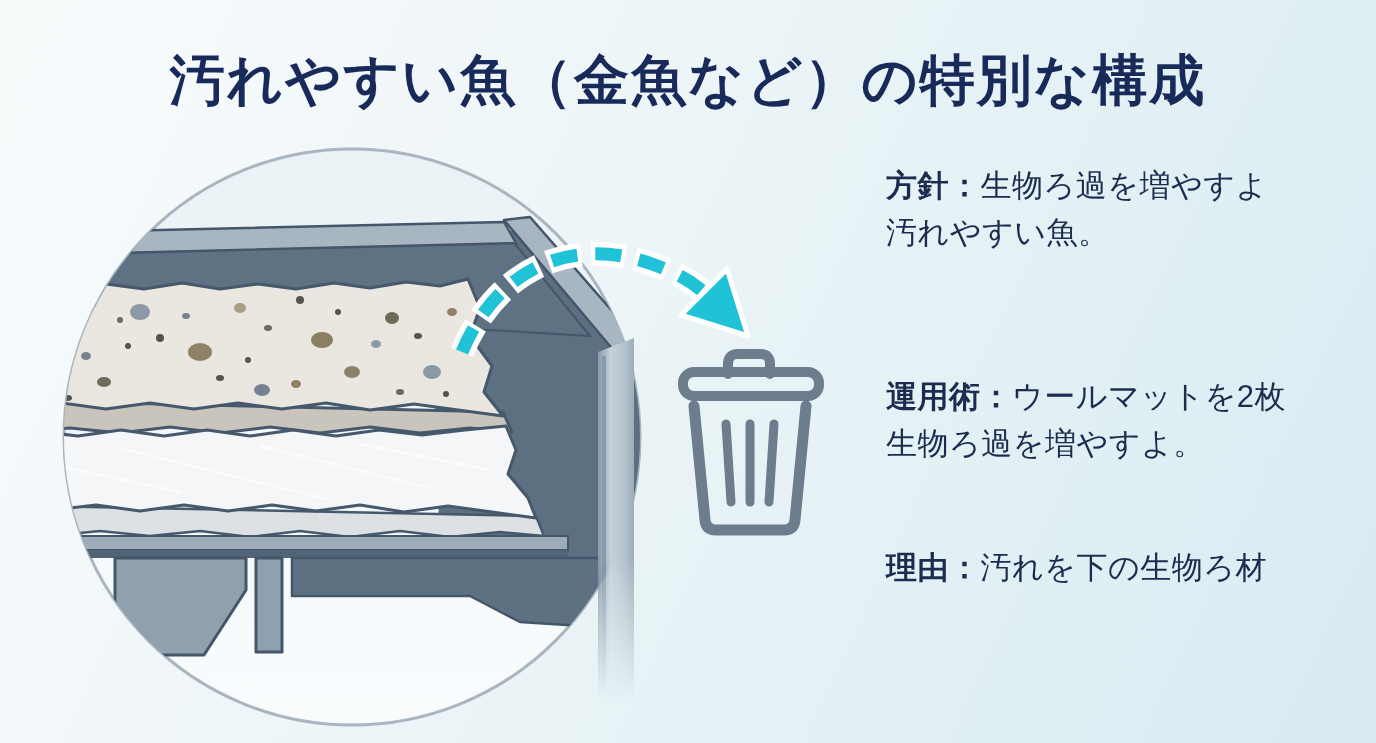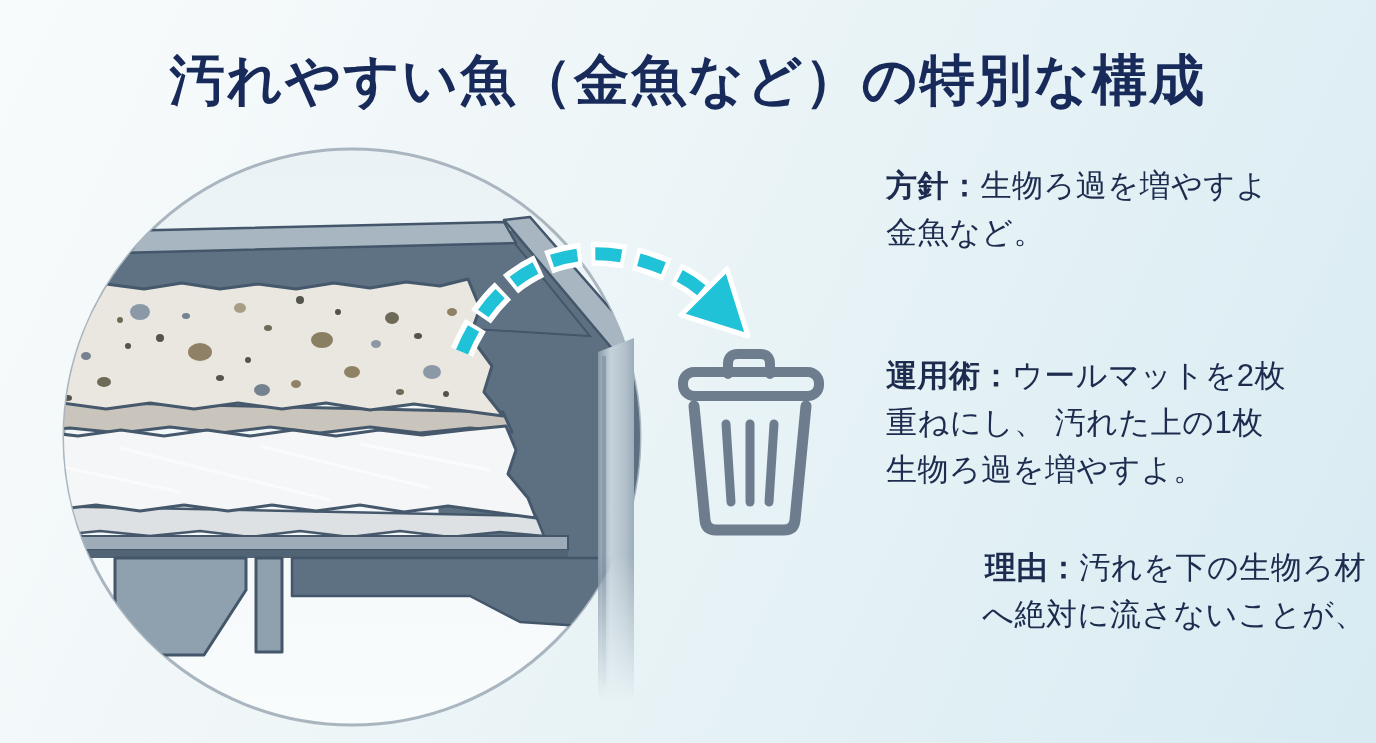--- a/index.html
+++ b/index.html
@@ -23,22 +23,22 @@
   .notes-column{
     position:absolute;left:886px;top:0;width:480px;
   }
   .note{
     position:absolute;left:0;width:480px;
     color:#1d2c4e;font-size:31px;line-height:47px;letter-spacing:0.5px;
   }
   .note-line{white-space:nowrap;font-weight:400;}
   .note-label{font-weight:700;}
   .note-policy{top:162px;}
-  .note-operation{top:352px;}
-  .note-reason{top:544px;text-align:right;}
+  .note-operation{top:373px;}
+  .note-reason{top:544px;}
 </style>
 </head>
 <body>
 
 <div class="stage">
 
   <div class="title">汚れやすい魚（金魚など）の特別な構成</div>
 
   <svg class="illustration-svg" viewBox="0 0 1376 743">
     <defs>
@@ -151,26 +151,24 @@
       <path d="M 694,406 L 705,520 Q 706,530 716,530 L 784,530 Q 794,530 795,520 L 806,406" stroke-width="11"></path>
       <path d="M 726,424 L 731,502" stroke-width="9"></path>
       <path d="M 750,424 L 750,502" stroke-width="9"></path>
       <path d="M 774,424 L 769,502" stroke-width="9"></path>
     </g>
   </svg>
 
   <div class="notes-column">
     <div class="note note-policy">
       <div class="note-line"><span class="note-label">方針：</span><span>生物ろ過を増やすよ</span></div>
-      <div class="note-line">金魚など。</div>
+      <div class="note-line">汚れやすい魚。</div>
     </div>
     <div class="note note-operation">
       <div class="note-line"><span class="note-label">運用術：</span><span>ウールマットを2枚</span></div>
-      <div class="note-line">重ねにし、 汚れた上の1枚</div>
       <div class="note-line">生物ろ過を増やすよ。</div>
     </div>
     <div class="note note-reason">
       <div class="note-line"><span class="note-label">理由：</span><span>汚れを下の生物ろ材</span></div>
-      <div class="note-line">へ絶対に流さないことが、</div>
     </div>
   </div>
 
 </div>
 
 </body></html>

